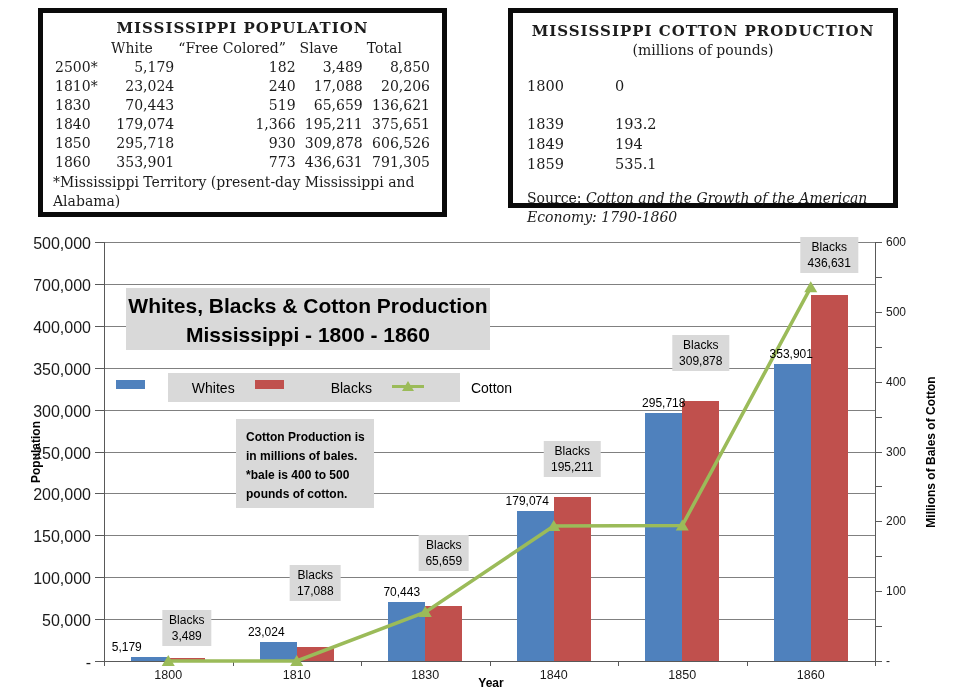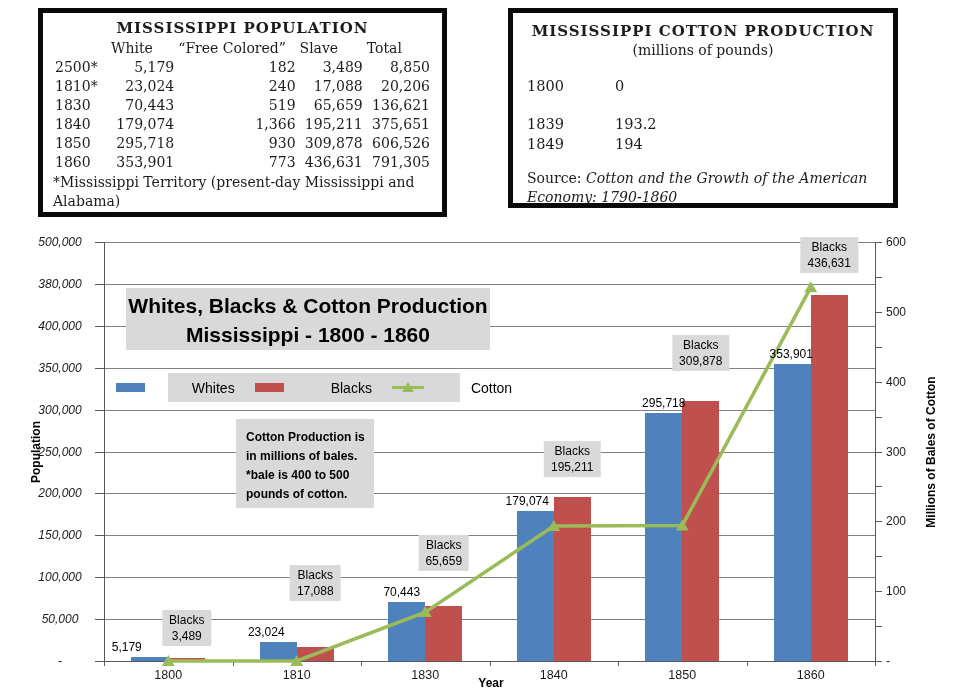--- a/index.html
+++ b/index.html
@@ -26,40 +26,40 @@
   .cot-row{display:flex;font-size:14.5px;line-height:20px;}
   .cot-row.gap{margin-bottom:18px;}
   .cot-year{width:88px;}
   .cot-source{font-size:14px;line-height:19px;margin-top:15px;}
   .cot-source .book{font-style:italic;}
   
   #chart{position:absolute;left:0;top:0;width:960px;height:694px;}
   .gridline{position:absolute;height:1px;background:#808080;z-index:1;}
   .axisline{position:absolute;background:#595959;z-index:1;}
   .tick{position:absolute;background:#595959;z-index:1;}
-  .ylab{position:absolute;width:62px;text-align:center;font-size:12px;color:#1a1a1a;z-index:2;font-style:italic;}
+  .ylab{position:absolute;width:62px;text-align:right;font-size:16px;color:#1a1a1a;z-index:2;}
   .y2lab{position:absolute;text-align:left;font-size:12px;color:#1a1a1a;z-index:2;}
   .xlab{position:absolute;font-size:12.5px;color:#1a1a1a;transform:translateX(-50%);z-index:2;}
   .bar{position:absolute;z-index:2;}
   .val-label{position:absolute;font-size:12px;color:#000;transform:translateX(-50%);white-space:nowrap;z-index:4;}
   .blk-box{
     position:absolute;background:#D9D9D9;font-size:12px;line-height:16px;text-align:center;
     padding:2px 7px;transform:translateX(-50%);white-space:nowrap;color:#000;z-index:4;
   }
   #line-svg{position:absolute;left:104px;top:242px;z-index:3;pointer-events:none;}
   .chart-title-box{
     position:absolute;left:126px;top:288px;width:364px;height:62px;background:#D9D9D9;
     text-align:center;font-weight:bold;font-size:21px;line-height:29px;padding-top:3px;
     box-sizing:border-box;color:#000;z-index:5;
   }
   .legend{
     position:absolute;left:168px;top:373px;width:292px;height:29px;background:#D9D9D9;
     display:flex;align-items:center;justify-content:center;gap:20px;font-size:14px;color:#000;z-index:5;
   }
-  .legend-item{display:flex;align-items:center;gap:44px;}
+  .legend-item{display:flex;gap:44px;}
   .swatch{width:29px;height:9px;display:inline-block;margin-right:3px;}
   .cotton-marker{position:relative;width:32px;height:13px;margin-right:3px;}
   .cotton-marker .cline{position:absolute;left:0;top:5px;width:32px;height:3px;}
   .cotton-marker .ctri{
     position:absolute;left:10px;top:1px;width:0;height:0;
     border-left:6px solid transparent;border-right:6px solid transparent;border-bottom:10px solid #9BBB59;
   }
   .annotation{
     position:absolute;left:236px;top:419px;width:138px;height:89px;background:#D9D9D9;
     font-size:12px;font-weight:bold;line-height:19px;padding:9px 6px 0 10px;box-sizing:border-box;
@@ -141,20 +141,24 @@
         <span class="cot-year">1800</span>
         <span class="cot-val">0</span>
       </div>
       <div class="cot-row">
         <span class="cot-year">1839</span>
         <span class="cot-val">193.2</span>
       </div>
       <div class="cot-row">
         <span class="cot-year">1849</span>
         <span class="cot-val">194</span>
+      </div>
+      <div class="cot-row">
+        <span class="cot-year">1859</span>
+        <span class="cot-val">535.1</span>
       </div>
     </div>
   <div class="cot-source">
     <span>Source: </span><span class="book">Cotton and the Growth of the American Economy: 1790-1860</span>
   </div>
 </div>
 
 <div id="chart">
 
   <div class="chart-title-box">
@@ -194,21 +198,21 @@
     <div class="gridline" style="left: 104px; top: 493.4px; width: 771px; background: rgb(128, 128, 128);"></div>
     <div class="gridline" style="left: 104px; top: 535.3px; width: 771px; background: rgb(128, 128, 128);"></div>
     <div class="gridline" style="left: 104px; top: 577.2px; width: 771px; background: rgb(128, 128, 128);"></div>
     <div class="gridline" style="left: 104px; top: 619.1px; width: 771px; background: rgb(128, 128, 128);"></div>
     <div class="axisline" style="left: 104px; top: 242px; width: 1px; height: 419px; background: rgb(89, 89, 89);"></div>
     <div class="axisline" style="left: 875px; top: 242px; width: 1px; height: 419px; background: rgb(89, 89, 89);"></div>
     <div class="axisline" style="left: 104px; top: 661px; width: 772px; height: 1px; background: rgb(89, 89, 89);"></div>
     <div class="tick" style="left: 95px; top: 242px; width: 9px; height: 1px; background: rgb(89, 89, 89);"></div>
     <div class="ylab" style="left: 29px; top: 235px;">500,000</div>
     <div class="tick" style="left: 95px; top: 283.9px; width: 9px; height: 1px; background: rgb(89, 89, 89);"></div>
-    <div class="ylab" style="left: 29px; top: 276.9px;">380,000</div>
+    <div class="ylab" style="left: 29px; top: 276.9px;">700,000</div>
     <div class="tick" style="left: 95px; top: 325.8px; width: 9px; height: 1px; background: rgb(89, 89, 89);"></div>
     <div class="ylab" style="left: 29px; top: 318.8px;">400,000</div>
     <div class="tick" style="left: 95px; top: 367.7px; width: 9px; height: 1px; background: rgb(89, 89, 89);"></div>
     <div class="ylab" style="left: 29px; top: 360.7px;">350,000</div>
     <div class="tick" style="left: 95px; top: 409.6px; width: 9px; height: 1px; background: rgb(89, 89, 89);"></div>
     <div class="ylab" style="left: 29px; top: 402.6px;">300,000</div>
     <div class="tick" style="left: 95px; top: 451.5px; width: 9px; height: 1px; background: rgb(89, 89, 89);"></div>
     <div class="ylab" style="left: 29px; top: 444.5px;">250,000</div>
     <div class="tick" style="left: 95px; top: 493.4px; width: 9px; height: 1px; background: rgb(89, 89, 89);"></div>
     <div class="ylab" style="left: 29px; top: 486.4px;">200,000</div>

